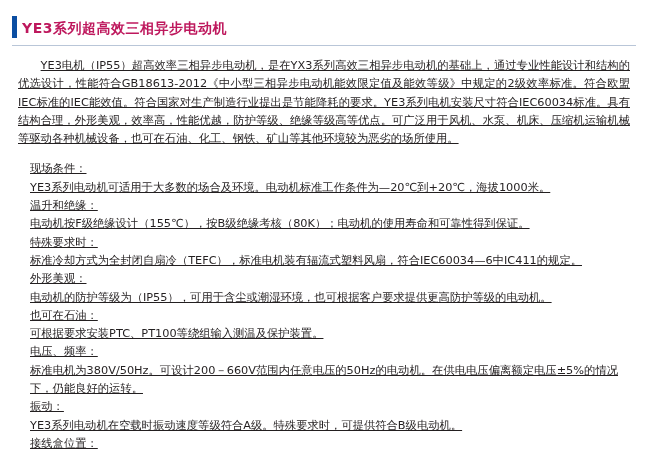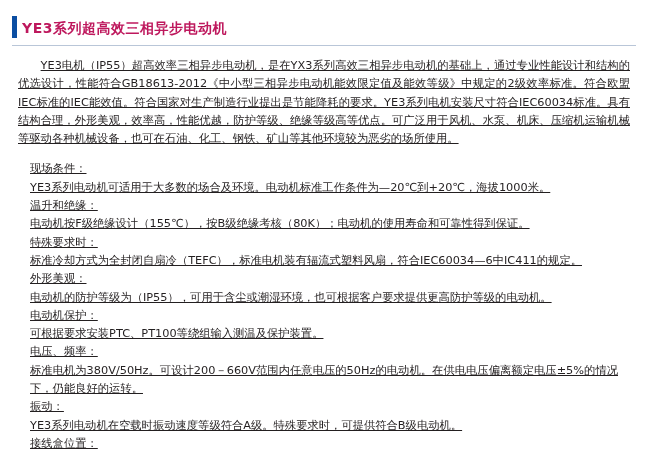--- a/index.html
+++ b/index.html
@@ -98,21 +98,21 @@
 
       <li>温升和绝缘：</li>
       <li>电动机按F级绝缘设计（155℃），按B级绝缘考核（80K）；电动机的使用寿命和可靠性得到保证。</li>
 
       <li>特殊要求时：</li>
       <li>标准冷却方式为全封闭自扇冷（TEFC），标准电机装有辐流式塑料风扇，符合IEC60034—6中IC411的规定。</li>
 
       <li>外形美观：</li>
       <li>电动机的防护等级为（IP55），可用于含尘或潮湿环境，也可根据客户要求提供更高防护等级的电动机。</li>
 
-      <li>电动机保护：</li>
+      <li>也可在石油：</li>
       <li>可根据要求安装PTC、PT100等绕组输入测温及保护装置。</li>
 
       <li>电压、频率：</li>
       <li>标准电机为380V/50Hz。可设计200－660V范围内任意电压的50Hz的电动机。在供电电压偏离额定电压±5%的情况下，仍能良好的运转。</li>
 
       <li>振动：</li>
       <li>YE3系列电动机在空载时振动速度等级符合A级。特殊要求时，可提供符合B级电动机。</li>
 
       <li>接线盒位置：</li>
 

